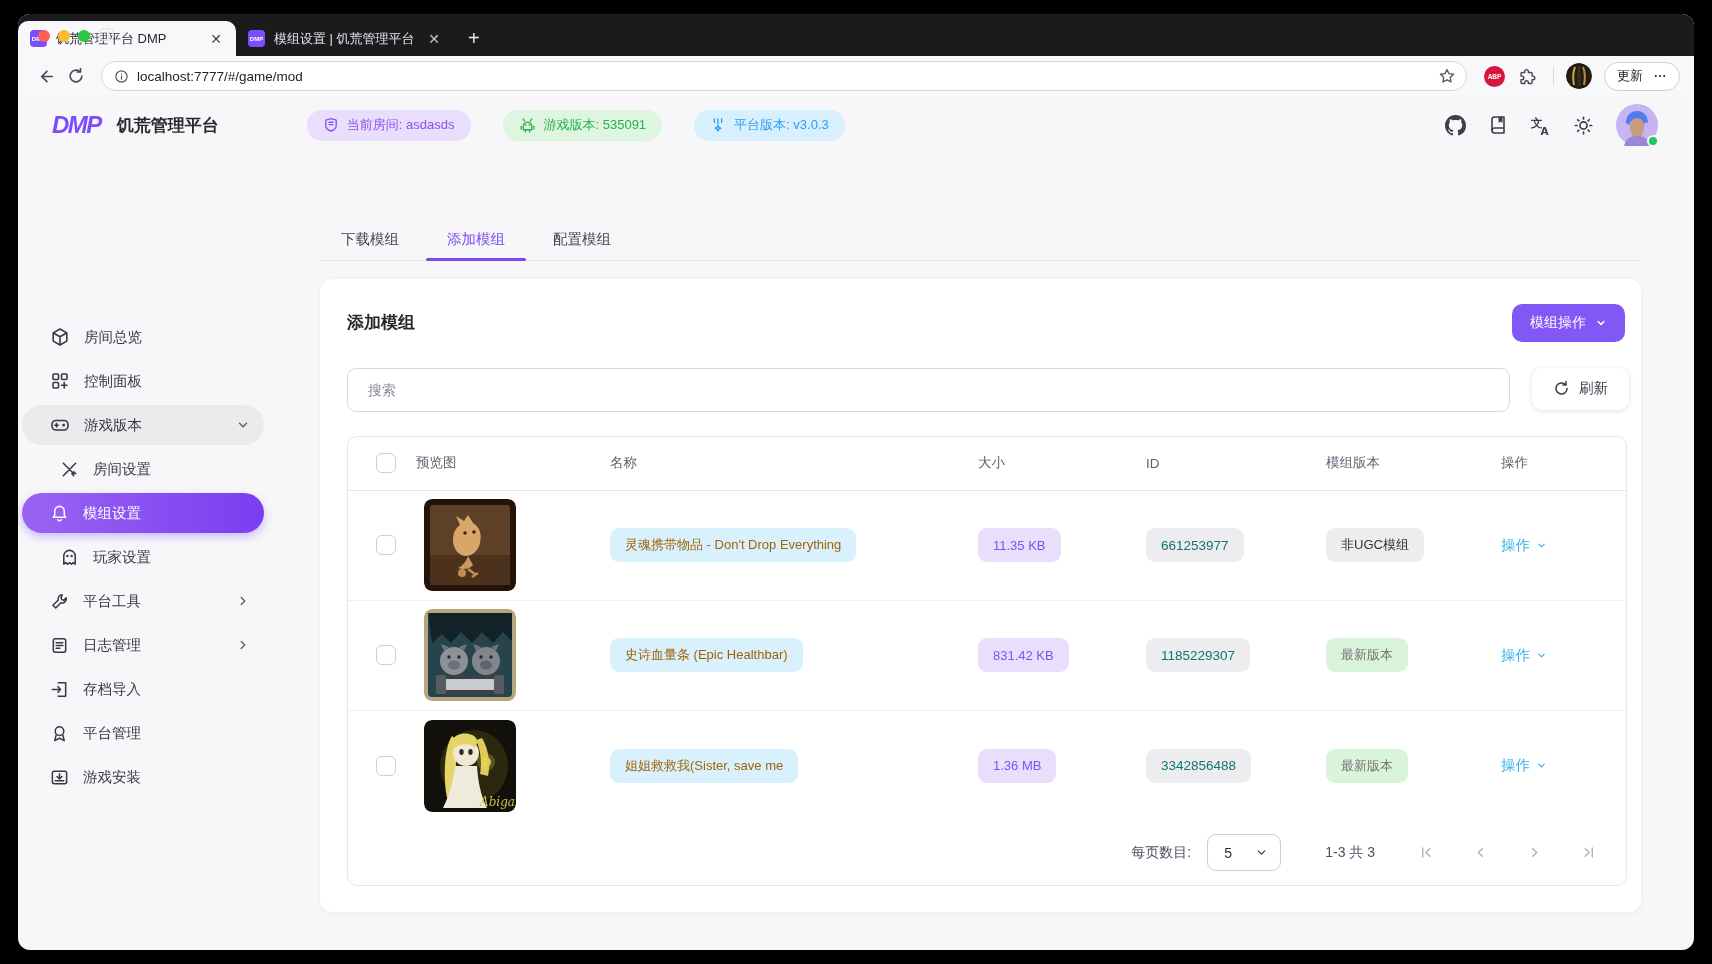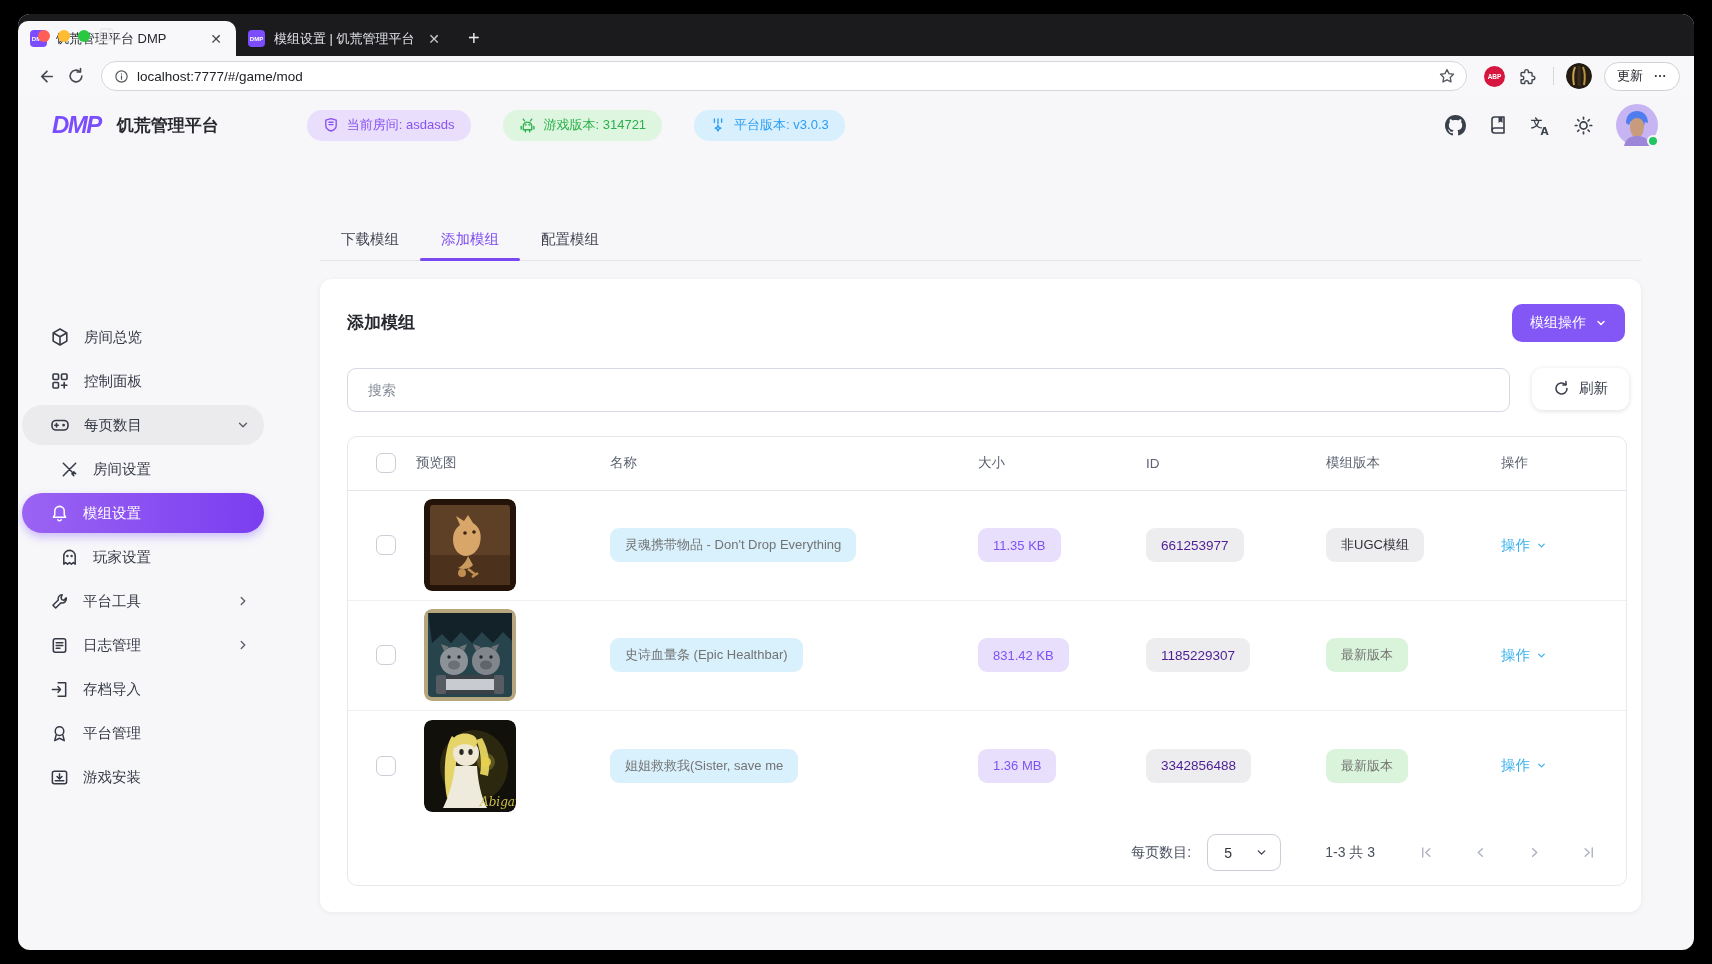--- a/index.html
+++ b/index.html
@@ -48,21 +48,21 @@
   .sidebar{width:250px;flex:0 0 auto;padding:10px 4px 0 4px;display:flex;flex-direction:column;gap:4px}
   .side-item{height:40px;border-radius:20px;display:flex;align-items:center;padding:0 14px 0 28px;font-size:14.5px;color:#363a46;gap:14px}
   .side-item .lbl{flex:1}
   .side-item.expanded{background:#ebebee}
   .side-item.sub{padding-left:38px}
   .side-item.active{background:linear-gradient(90deg,#9b63f3,#7a3ef0);color:#fff;box-shadow:0 4px 10px rgba(124,77,255,.35)}
   .side-item svg{flex:0 0 auto}
   .chev{color:inherit;opacity:.8}
 
   .main{flex:1;padding:0 53px 0 52px}
-  .ptabs{display:flex;gap:0;margin-top:26px;border-bottom:1px solid #e2e4e9}
+  .ptabs{display:flex;gap:6px;margin-top:26px;border-bottom:1px solid #e2e4e9}
   .ptab{padding:11px 21px;font-size:14.5px;color:#3f4350;position:relative}
   .ptab.active{color:#7a49f2}
   .ptab.active::after{content:"";position:absolute;left:0;right:0;bottom:-1px;height:3px;border-radius:3px;background:#7a49f2}
 
   .card{background:#fff;border-radius:12px;margin-top:18px;padding:25px 12px 26px 27px;box-shadow:0 1px 5px rgba(30,30,60,.06)}
   .card-head{display:flex;align-items:center;justify-content:space-between;padding-right:4px}
   .card-title{font-size:17px;font-weight:bold;color:#26282e}
   .primary-btn{background:#8356f6;color:#fff;border:none;height:38px;border-radius:10px;padding:0 18px;font-size:14px;display:flex;align-items:center;gap:9px;font-family:inherit}
   .search-row{display:flex;margin-top:26px;gap:22px}
   .search-input{flex:1;height:44px;border:1px solid #d5d9e0;border-radius:9px;padding:0 20px;font-size:14px;color:#2b2e38;background:#fff;font-family:inherit;outline:none}
@@ -77,23 +77,23 @@
   .col-check{width:56px;display:flex;justify-content:flex-end}
   .col-prev{width:206px;padding-left:12px}
   .col-name{width:368px}
   .col-size{width:168px}
   .col-id{width:180px}
   .col-ver{width:175px}
   .col-act{flex:1}
   .checkbox{appearance:none;-webkit-appearance:none;width:20px;height:20px;border:1.5px solid #c9ced8;border-radius:6px;background:#fff;margin-right:8px}
   .thumb{width:92px;height:92px;border-radius:8px;margin-left:8px}
   .pill{display:inline-flex;align-items:center;height:34px;border-radius:9px;padding:0 15px;font-size:13px;white-space:nowrap}
-  .pill.name{background:#d9f1fd;color:#737373}
+  .pill.name{background:#d9f1fd;color:#a16207}
   .pill.size{background:#e7dffc;color:#7e52f2}
-  .pill.plain{background:#ededef;color:#4c1d95;font-size:13.5px}
+  .pill.plain{background:#ededef;color:#0f766e;font-size:13.5px}
   .pill.version.neutral{background:#ededef;color:#2f3136}
   .pill.version.latest{background:#daf3db;color:#737373}
   .act-link{color:#36b0f0;font-size:14.5px;display:inline-flex;align-items:center;gap:6px}
 
   .pagerow{height:64px;display:flex;align-items:center;justify-content:flex-end;padding-right:26px;font-size:14px;color:#4a5160;gap:0}
   .psel{width:74px;height:37px;border:1px solid #c9ced8;border-radius:9px;display:flex;align-items:center;justify-content:space-between;padding:0 12px 0 16px;margin-left:16px;color:#2f3136}
   .prange{margin-left:44px}
   .pnav{display:flex;align-items:center;gap:31px;margin-left:40px;color:#aab0bb}
   .pnav span{padding:4px}
 </style>
@@ -191,21 +191,21 @@
           </svg>
         <span>当前房间: asdasds</span>
       </span>
       <span class="hbadge hb-green">
         <svg width="17" height="17" viewBox="0 0 20 20" fill="none" stroke="currentColor" stroke-width="1.6" stroke-linecap="round">
             <path d="M5 11a5 5 0 0110 0v4H5z" stroke-linejoin="round"></path>
             <path d="M6.5 4.5L5 2.5M13.5 4.5L15 2.5M2.5 11v3M17.5 11v3M7.5 17.5v-2M12.5 17.5v-2"></path>
             <circle cx="7.8" cy="9" r=".4" fill="currentColor"></circle>
             <circle cx="12.2" cy="9" r=".4" fill="currentColor"></circle>
           </svg>
-        <span>游戏版本: 314721</span>
+        <span>游戏版本: 535091</span>
       </span>
       <span class="hbadge hb-blue">
         <svg width="16" height="16" viewBox="0 0 20 20" fill="none" stroke="currentColor" stroke-width="1.7" stroke-linecap="round" stroke-linejoin="round">
             <path d="M5.5 2.5v4M10 2.5v6M14.5 2.5v4"></path>
             <path d="M10 10.5l1.1 2.4 2.4 1.1-2.4 1.1L10 17.5l-1.1-2.4-2.4-1.1 2.4-1.1z"></path>
           </svg>
         <span>平台版本: v3.0.3</span>
       </span>
     </div>
     <div class="hicons">
@@ -263,21 +263,21 @@
             <path d="M14.2 11.5v5.4M11.5 14.2h5.4" stroke-linecap="round"></path>
           </svg>
         <span class="lbl">控制面板</span>
       </div>
       <div class="side-item expanded">
         <svg width="20" height="20" viewBox="0 0 20 20" fill="none" stroke="currentColor" stroke-width="1.6" stroke-linejoin="round">
             <rect x="2" y="5.5" width="16" height="9.5" rx="4"></rect>
             <path d="M6.5 8.5v3.4M4.8 10.2h3.4" stroke-linecap="round"></path>
             <circle cx="13.6" cy="10.2" r=".6" fill="currentColor"></circle>
           </svg>
-        <span class="lbl">每页数目</span>
+        <span class="lbl">游戏版本</span>
         <svg class="chev" width="14" height="14" viewBox="0 0 20 20" fill="none" stroke="currentColor" stroke-width="2" stroke-linecap="round" stroke-linejoin="round">
             <path d="M5 7.5l5 5 5-5"></path>
           </svg>
       </div>
       <div class="side-item sub">
         <svg width="19" height="19" viewBox="0 0 20 20" fill="none" stroke="currentColor" stroke-width="1.6" stroke-linecap="round" stroke-linejoin="round">
             <path d="M3.5 3.5l11 11M16.5 3.5l-11 11M12.5 14.5l2 2M5.5 14.5l-2 2M14.5 12.5l2 2M7.5 12.5l-2 2"></path>
           </svg>
         <span class="lbl">房间设置</span>
       </div>

